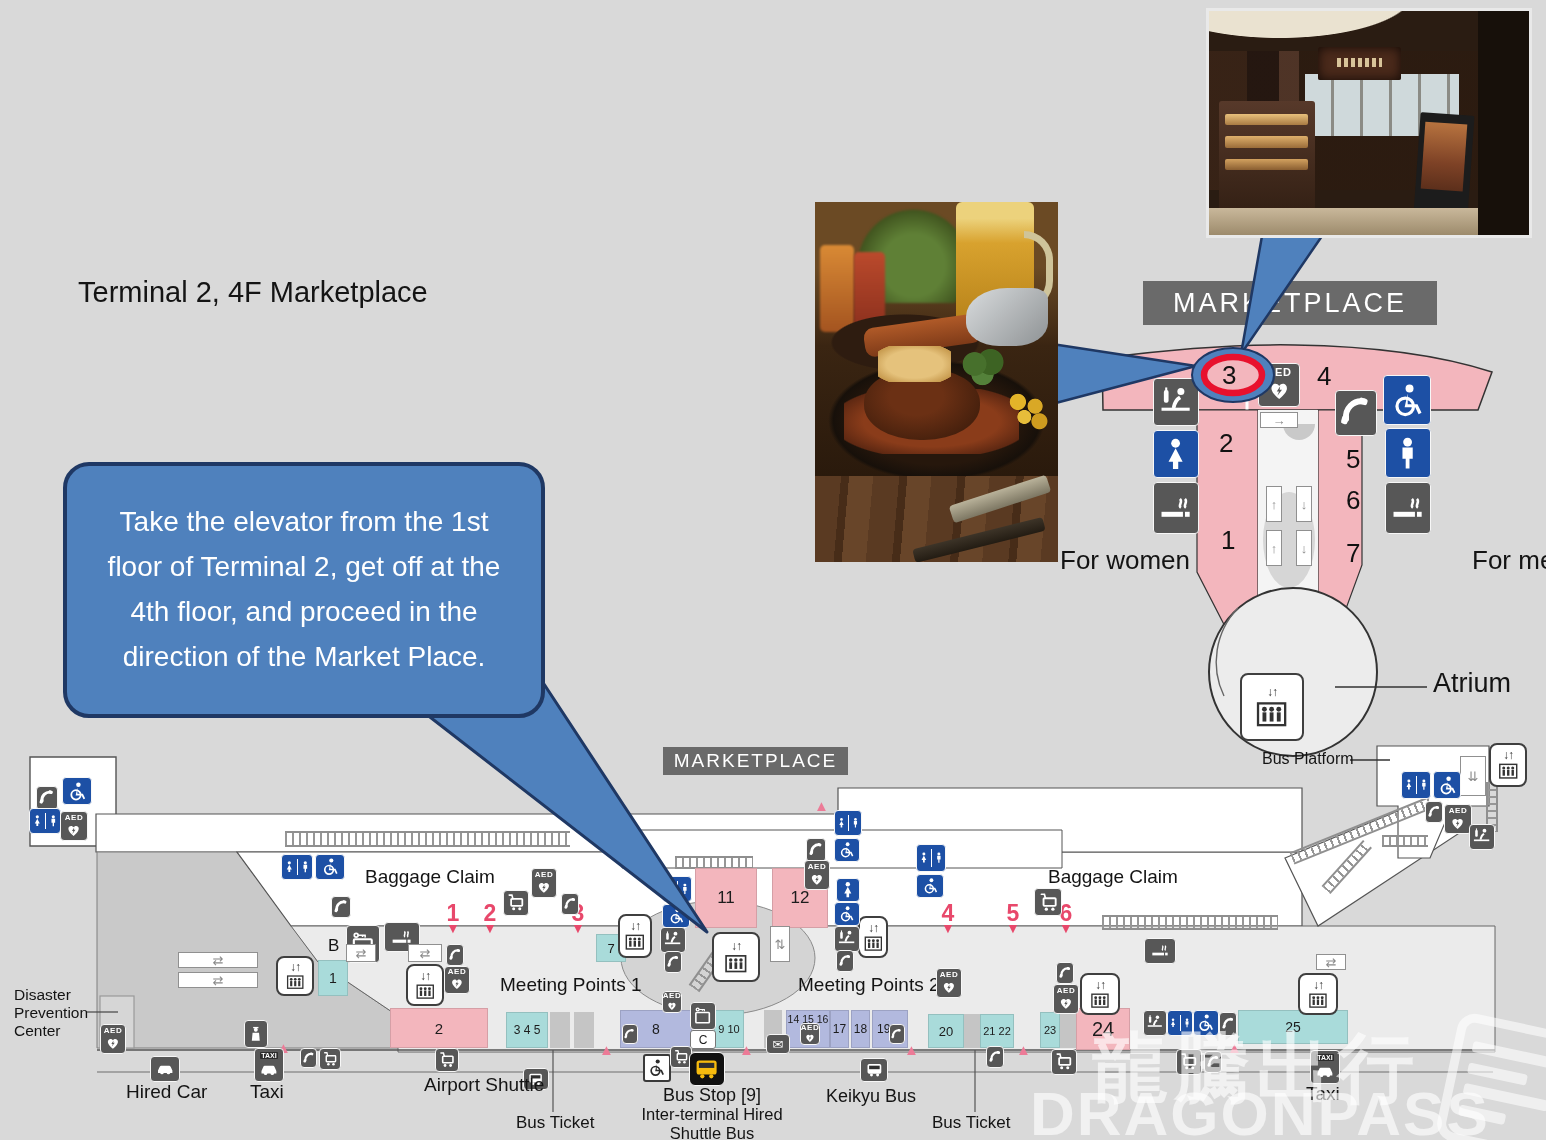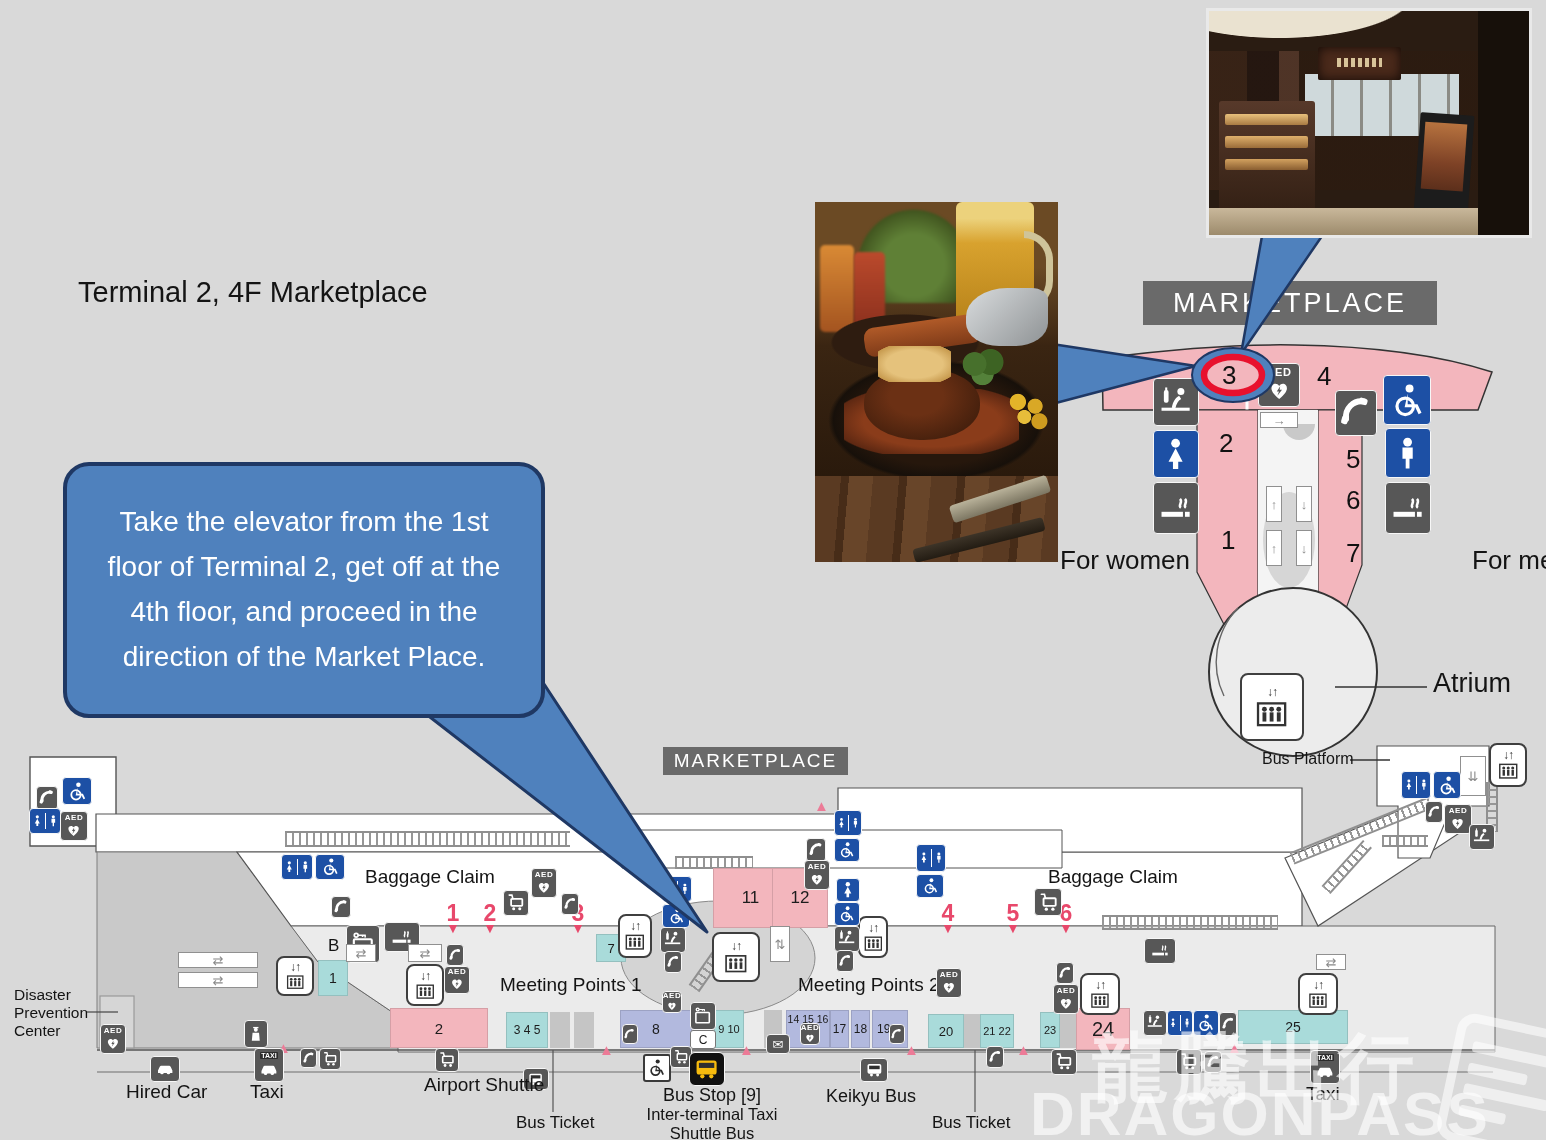--- a/index.html
+++ b/index.html
@@ -282,21 +282,21 @@
   <div class="tri" style="left:814px;top:798px;"></div>
 
   <div class="zb tl" style="left:318px;top:960px;width:30px;height:36px;font-size:14px;">1</div>
   <div class="zb pk" style="left:390px;top:1008px;width:98px;height:40px;font-size:15px;">2</div>
   <div class="zb tl" style="left:506px;top:1012px;width:42px;height:36px;font-size:12px;">3 4 5</div>
   <div class="zb gy" style="left:550px;top:1012px;width:20px;height:36px;"></div>
   <div class="zb gy" style="left:574px;top:1012px;width:20px;height:36px;"></div>
   <div class="zb tl" style="left:596px;top:934px;width:30px;height:28px;font-size:13px;">7</div>
   <div class="zb lv" style="left:620px;top:1010px;width:72px;height:38px;font-size:14px;">8</div>
   <div class="zb tl" style="left:714px;top:1010px;width:30px;height:38px;font-size:11px;">9 10</div>
-  <div class="zb pk" style="left:695px;top:868px;width:75px;height:60px;font-size:17px;margin-left:18px;">11</div>
+  <div class="zb pk" style="left:695px;top:868px;width:62px;height:60px;font-size:17px;">11</div>
   <div class="zb pk" style="left:772px;top:868px;width:56px;height:60px;font-size:17px;">12</div>
   <div class="zb gy" style="left:764px;top:1010px;width:18px;height:38px;"></div>
   <div class="zb lv" style="left:786px;top:1010px;width:44px;height:38px;font-size:10.5px;align-items:flex-start;padding-top:2px;">14 15 16</div>
   <div class="zb lv" style="left:830px;top:1010px;width:19px;height:38px;font-size:12px;">17</div>
   <div class="zb lv" style="left:851px;top:1010px;width:19px;height:38px;font-size:12px;">18</div>
   <div class="zb lv" style="left:872px;top:1010px;width:36px;height:38px;font-size:12px;justify-content:flex-start;padding-left:4px;">19</div>
   <div class="zb tl" style="left:928px;top:1014px;width:36px;height:34px;font-size:13px;">20</div>
   <div class="zb gy" style="left:964px;top:1014px;width:16px;height:34px;"></div>
   <div class="zb tl" style="left:980px;top:1014px;width:34px;height:34px;font-size:11px;">21 22</div>
   <div class="zb tl" style="left:1040px;top:1012px;width:20px;height:36px;font-size:11px;">23</div>
@@ -730,21 +730,21 @@
       <svg class="i">
         <use href="#sym-car"></use>
       </svg>
     </div>
 
   <div class="lbl" style="left:126px;top:1081px;font-size:19px;">Hired Car</div>
   <div class="lbl" style="left:250px;top:1081px;font-size:19px;">Taxi</div>
   <div class="lbl" style="left:424px;top:1074px;font-size:19px;">Airport Shuttle</div>
   <div class="lbl" style="left:516px;top:1113px;font-size:17px;">Bus Ticket</div>
   <div class="lbl" style="left:612px;top:1086px;width:200px;text-align:center;font-size:18px;line-height:1.05;white-space:normal;">
-    <span>Bus Stop [9]</span><br><span style="font-size:16.5px">Inter-terminal Taxi</span><br><span style="font-size:16.5px">Shuttle Bus</span>
+    <span>Bus Stop [9]</span><br><span style="font-size:16.5px">Inter-terminal Hired</span><br><span style="font-size:16.5px">Shuttle Bus</span>
   </div>
   <div class="lbl" style="left:826px;top:1086px;font-size:18px;">Keikyu Bus</div>
   <div class="lbl" style="left:932px;top:1113px;font-size:17px;">Bus Ticket</div>
   <div class="lbl" style="left:1306px;top:1083px;font-size:19px;">Taxi</div>
 
   <svg class="abs" width="1546" height="1140" style="left:0;top:0;z-index:30;pointer-events:none;">
     <path d="M408 700 L540 678 L707 932 Z" fill="#4f81bd" stroke="#1f3864" stroke-width="3" stroke-linejoin="round"></path>
     <path d="M1052 344 L1196 366 L1052 404 Z" fill="#4f81bd" stroke="#1f3864" stroke-width="2.5" stroke-linejoin="round"></path>
     <path d="M1262 236 L1322 236 L1241 354 Z" fill="#4f81bd" stroke="#1f3864" stroke-width="2.5" stroke-linejoin="round"></path>
     <ellipse cx="1233" cy="375" rx="41" ry="27" fill="#4f81bd" stroke="#1f3864" stroke-width="2"></ellipse>

